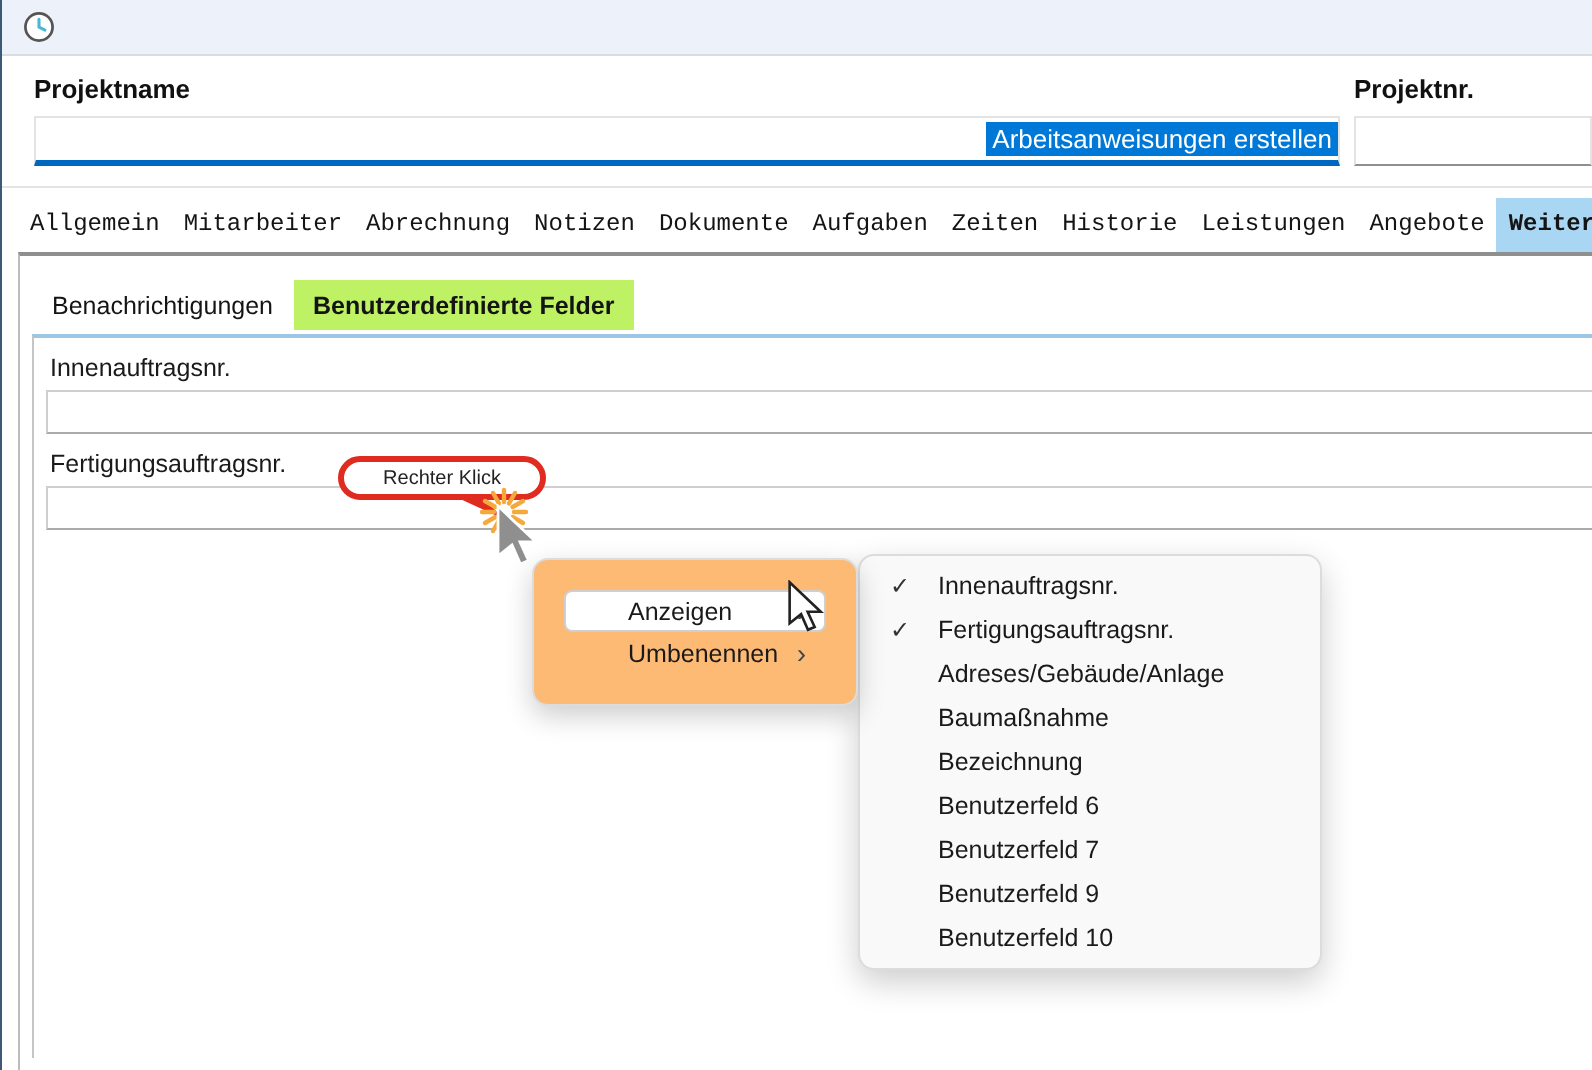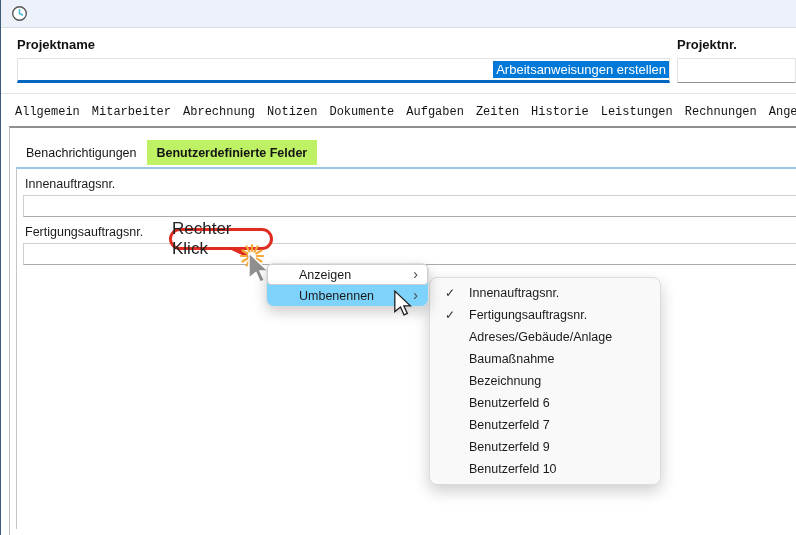--- a/index.html
+++ b/index.html
@@ -44,29 +44,29 @@
                 border-top:2px solid #9CC6E4; border-left:1px solid #c5c5c5; background:#fff; }
 
   
   .field-label { margin:8px 0 4px 8px; font-size:12.5px; color:#1a1a1a; }
   .field-input { margin-left:6px; width:900px; height:22px; background:#fff;
                  border:1px solid #cfcfcf; border-bottom:1px solid #ababab; }
 
   
   .bubble { position:absolute; left:168px; top:228px; width:104px; height:22px; background:#fff;
             border:3px solid #E02B20; border-radius:11px; display:flex; align-items:center;
-            justify-content:center; font-size:17px; color:#222; z-index:5; }
+            justify-content:center; font-size:10px; color:#222; z-index:5; }
   .bubble-tail { position:absolute; left:226px; top:249px; z-index:5; }
   .starburst { position:absolute; left:238px; top:243px; z-index:6; }
   .cursor-gray { position:absolute; left:247px; top:252px; z-index:6; }
   .cursor-white { position:absolute; left:393px; top:290px; z-index:12; }
 
   
-  .ctx { position:absolute; left:265px; top:263px; width:163px; background:#7dd3fc;
-         border:1px solid #DCDCDC; border-radius:8px; padding:0;
+  .ctx { position:absolute; left:265px; top:279px; width:163px; background:#fdba74;
+         border:1px solid #DCDCDC; border-radius:8px; padding:15px;
          box-shadow:0 5px 14px rgba(0,0,0,0.20); z-index:10; }
   .ctx-item { position:relative; height:21px; display:flex; align-items:center;
               padding-left:31px; font-size:12.5px; color:#1a1a1a; border-radius:4px;
               border:1px solid transparent; }
   .ctx-item.hover { background:#fff; border-color:#cfcfcf; }
   .chev { position:absolute; right:9px; top:50%; transform:translateY(-54%);
           font-size:14px; color:#444; line-height:1; }
 
   
   .submenu { position:absolute; left:428px; top:277px; width:232px; background:#F9F9F9;
@@ -113,21 +113,20 @@
       <div class="tab">Dokumente</div>
 
       <div class="tab">Aufgaben</div>
 
       <div class="tab">Zeiten</div>
 
       <div class="tab">Historie</div>
 
       <div class="tab">Leistungen</div>
 
-      <div class="tab">Rechnungen</div>
 
       <div class="tab">Angebote</div>
 
       <div class="tab active">Weiteres</div>
 
       <div class="tab">Ch</div>
     </div>
   <div class="tabpage">
 
     <div class="subtabbar">

